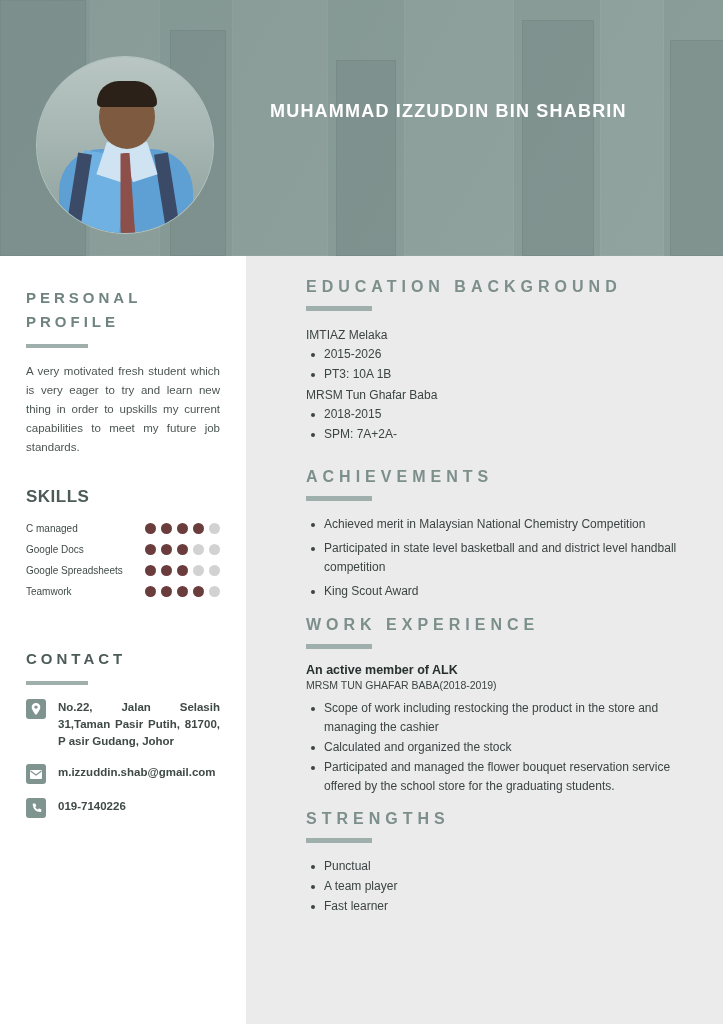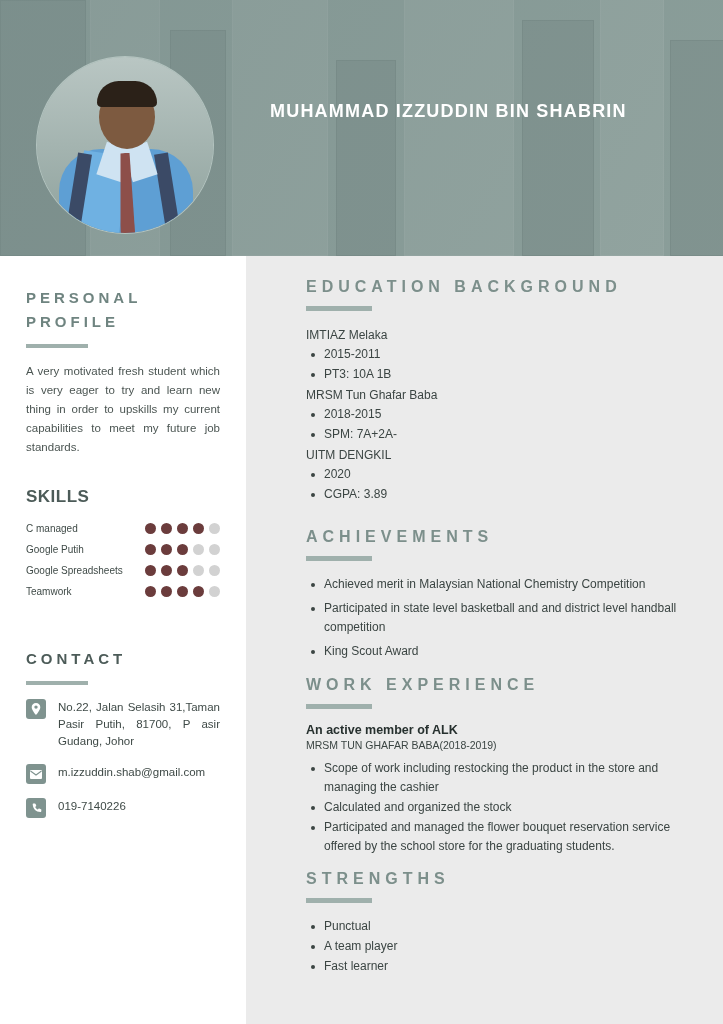--- a/index.html
+++ b/index.html
@@ -100,21 +100,21 @@
   .dot { width: 11px; height: 11px; border-radius: 50%; background: #d2d2d2; }
   .dot.on { background: #6b3c3c; }
   .contact-list { margin-top: 4px; }
   .contact-row { display: flex; align-items: flex-start; margin-bottom: 14px; }
   .cico {
     width: 20px; height: 20px; border-radius: 3px; background: #7f938f;
     margin-right: 12px; flex: 0 0 20px;
     display: flex; align-items: center; justify-content: center;
   }
   .cico svg { display: block; }
-  .ctext { color: #3f4a47; font-size: 11.5px; line-height: 17px; text-align: justify; width: 172px; }
+  .ctext { color: #3f4a47; font-size: 11.5px; line-height: 17px; text-align: justify; width: 172px; font-weight: bold; }
 
   
   .rsec { margin-bottom: 4px; }
   .rsec-title {
     color: #7c8f8b; font-size: 16px; font-weight: bold;
     letter-spacing: 5px; text-transform: uppercase;
   }
   .rrule { width: 66px; height: 5px; background: #9fb0ac; margin: 10px 0 14px 0; }
   .edu-line { color: #3b4543; font-size: 12px; line-height: 20px; }
   ul.bul { list-style: none; margin: 0; padding: 0; }
@@ -186,21 +186,21 @@
           <span class="dots">
             <i class="dot on"></i>
               <i class="dot on"></i>
               <i class="dot on"></i>
               <i class="dot on"></i>
               <i class="dot"></i>
           </span>
         </div>
 
         <div class="skill-row">
-          <span class="skill-name">Google Putih</span>
+          <span class="skill-name">Google Docs</span>
           <span class="dots">
             <i class="dot on"></i>
               <i class="dot on"></i>
               <i class="dot on"></i>
               <i class="dot"></i>
               <i class="dot"></i>
           </span>
         </div>
 
         <div class="skill-row">
@@ -270,40 +270,33 @@
 
   <div class="right-col">
 
     <div class="rsec">
       <div class="rsec-title">EDUCATION BACKGROUND</div>
       <div class="rrule"></div>
 
       <div>
         <div class="edu-line">IMTIAZ Melaka</div>
         <ul class="bul">
-          <li>2015-2011</li>
+          <li>2015-2026</li>
           <li>PT3: 10A 1B</li>
         </ul>
       </div>
 
       <div>
         <div class="edu-line">MRSM Tun Ghafar Baba</div>
         <ul class="bul">
           <li>2018-2015</li>
           <li>SPM: 7A+2A-</li>
         </ul>
       </div>
 
-      <div>
-        <div class="edu-line">UITM DENGKIL</div>
-        <ul class="bul">
-          <li>2020</li>
-          <li>CGPA: 3.89</li>
-        </ul>
-      </div>
     </div>
 
     <div class="gap-md"></div>
 
     <div class="rsec">
       <div class="rsec-title">ACHIEVEMENTS</div>
       <div class="rrule"></div>
       <ul class="bul spaced">
         <li>Achieved merit in Malaysian National Chemistry Competition</li>
         <li>Participated in state level basketball and and district level handball competition</li>

